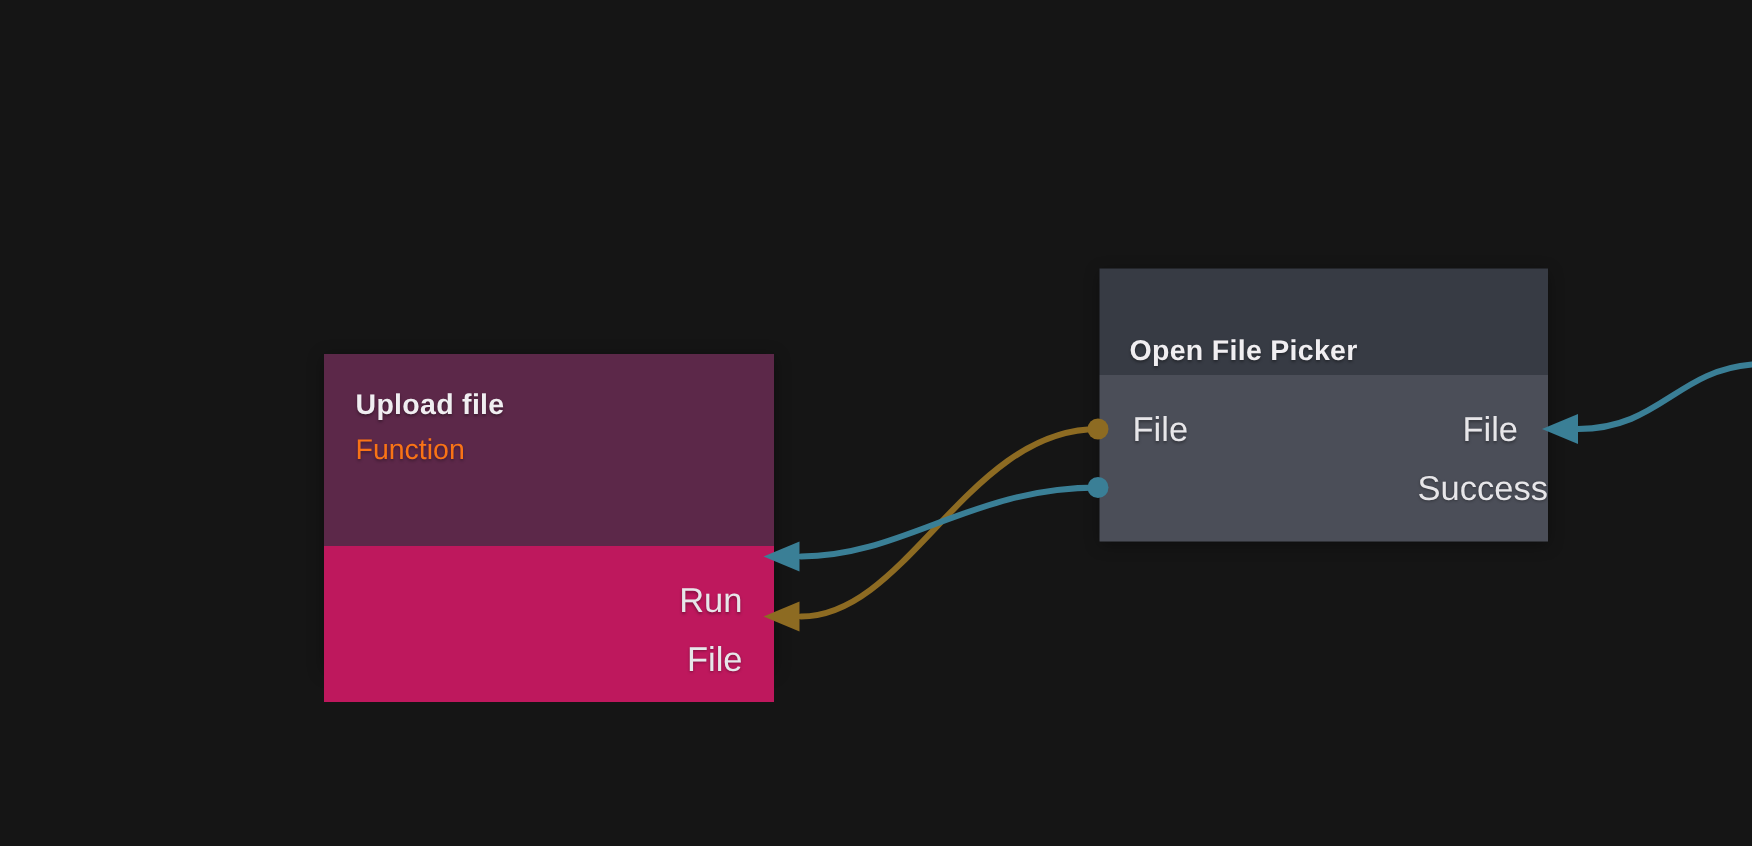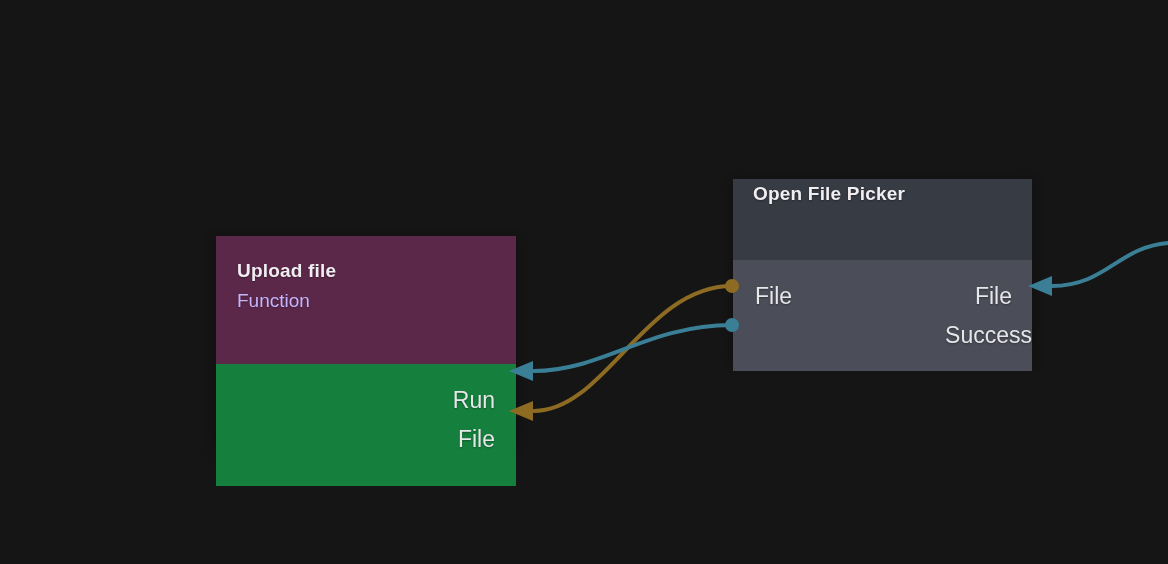--- a/index.html
+++ b/index.html
@@ -32,51 +32,51 @@
   #node-upload {
     left: 216px; top: 236px;
     width: 300px; height: 210px;
   }
   #node-upload .node-header {
     height: 128px;
     background: #5c2849;
     padding: 20px 20px 0 21px;
   }
   #node-upload .node-body {
-    height: 122px;
-    background: #15803d;
+    height: 104px;
+    background: #be185d;
   }
   
   #node-picker {
     left: 733px; top: 179px;
     width: 299px; height: 182px;
   }
   #node-picker .node-header {
-    height: 81px;
+    height: 71px;
     background: #373b44;
     display: flex;
-    align-items: flex-start;
+    align-items: flex-end;
     padding: 0 20px;
   }
   #node-picker .node-body {
     height: 111px;
     background: #4b4e58;
   }
   .node-title {
     font-size: 19px;
     font-weight: 700;
     color: #f0eef1;
     line-height: 30px;
     letter-spacing: 0.2px;
     text-shadow: 0 1px 2px rgba(0,0,0,0.35);
   }
   .node-subtitle {
     font-size: 19px;
     font-weight: 400;
-    color: #c4b5fd;
+    color: #f97316;
     line-height: 30px;
     text-shadow: 0 1px 2px rgba(0,0,0,0.3);
   }
   .port-row {
     position: absolute;
     left: 0; right: 0;
     height: 40px;
     display: flex;
     align-items: center;
   }

